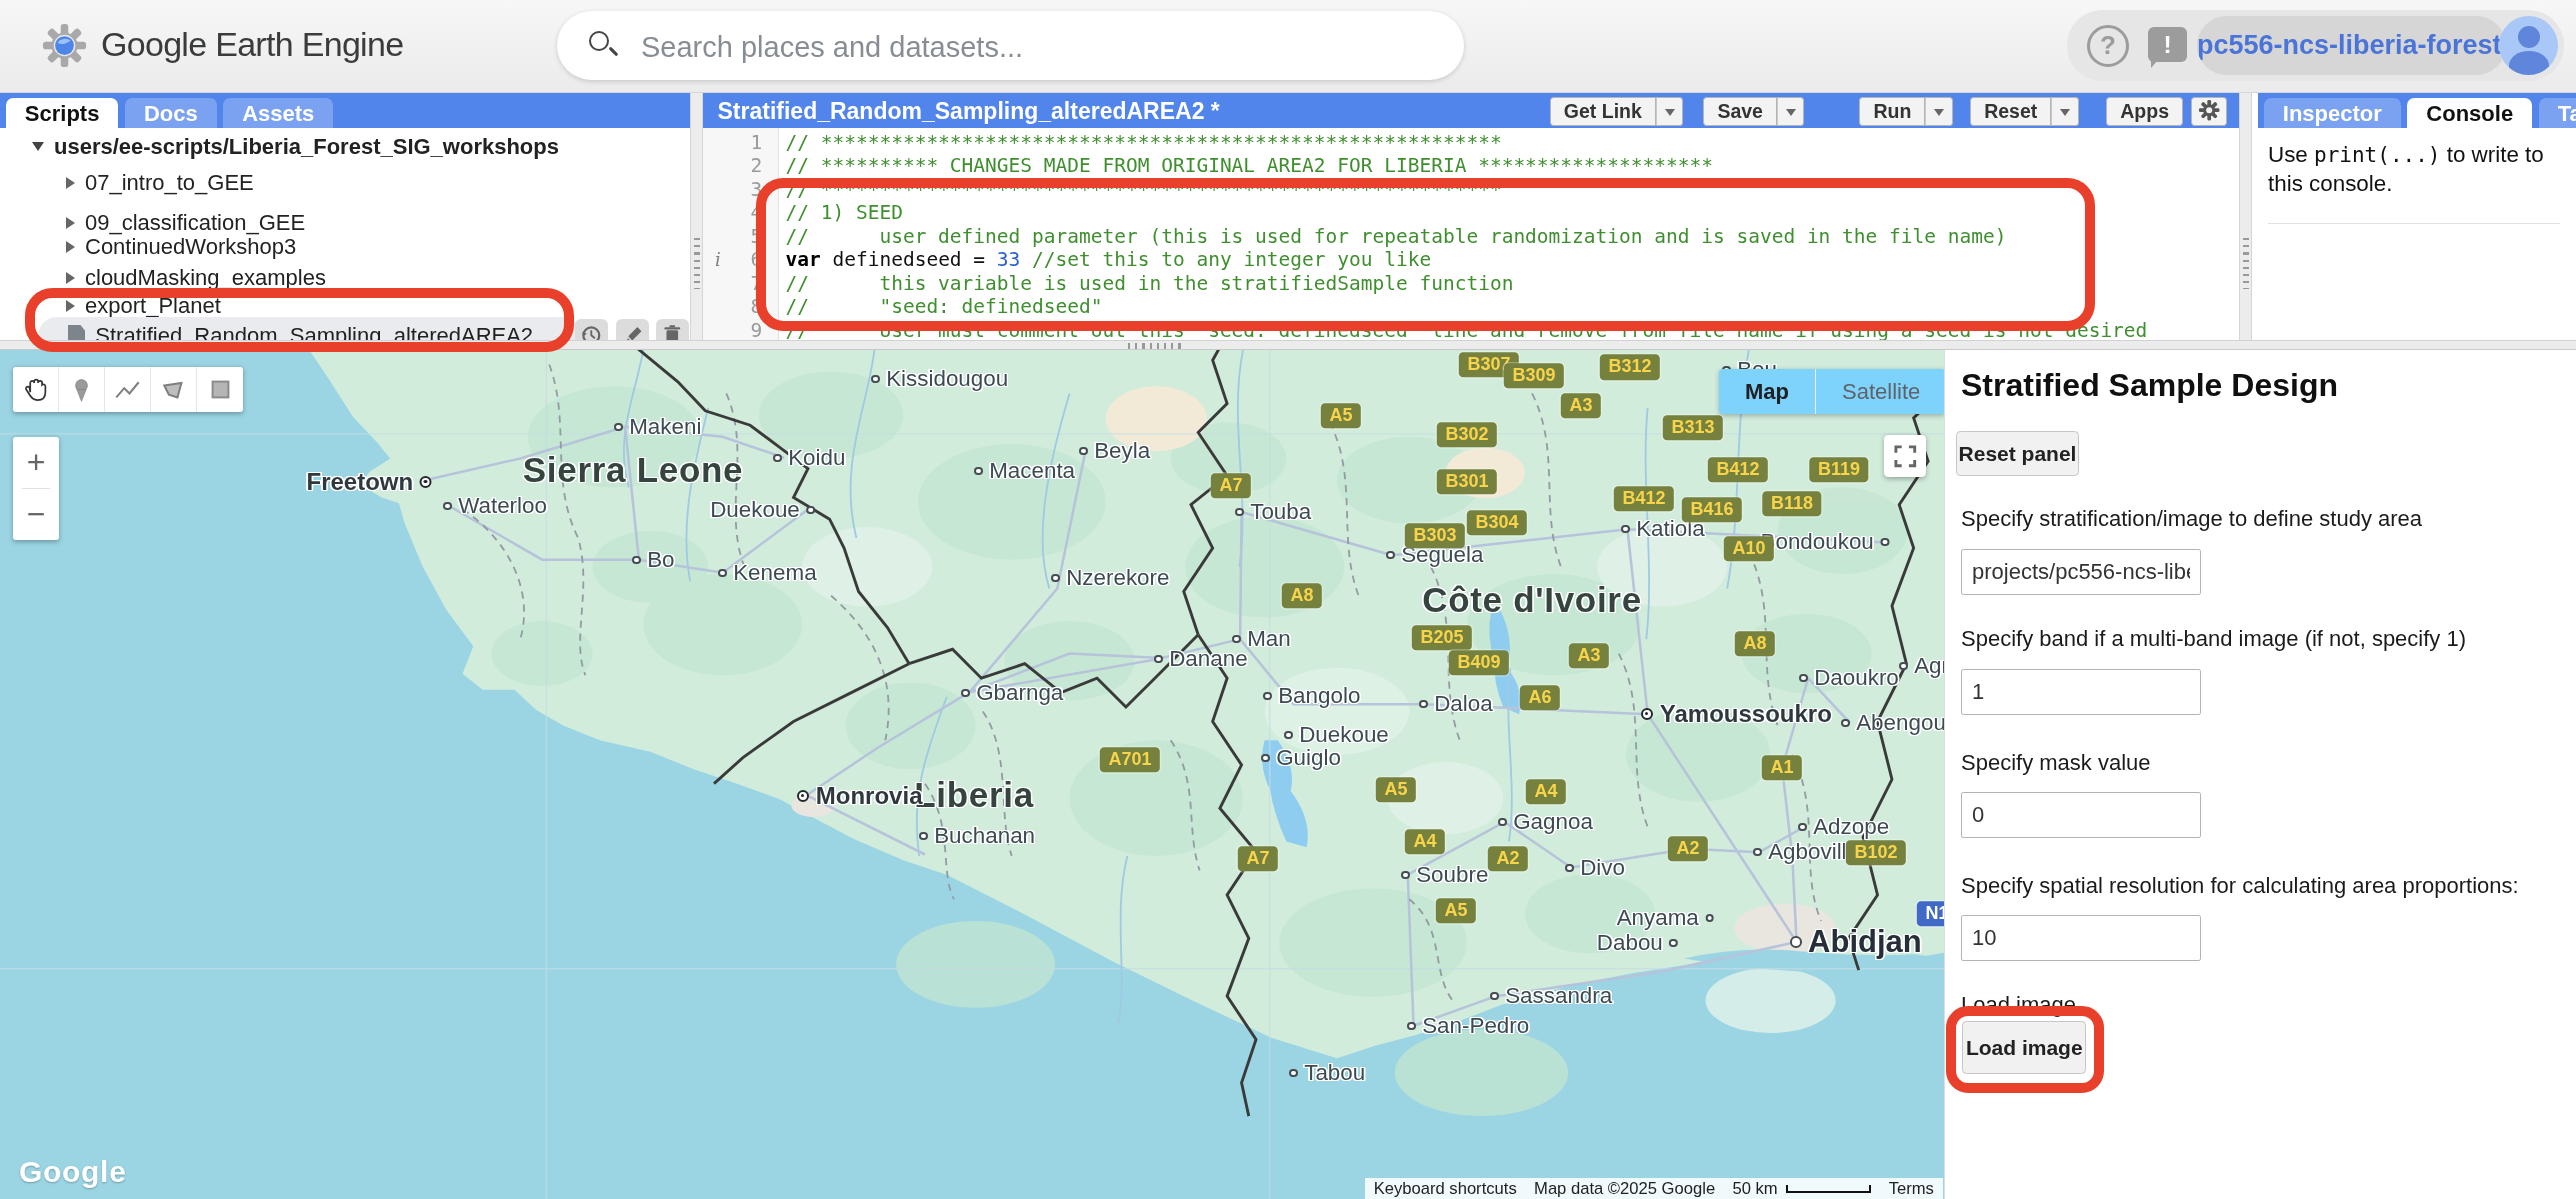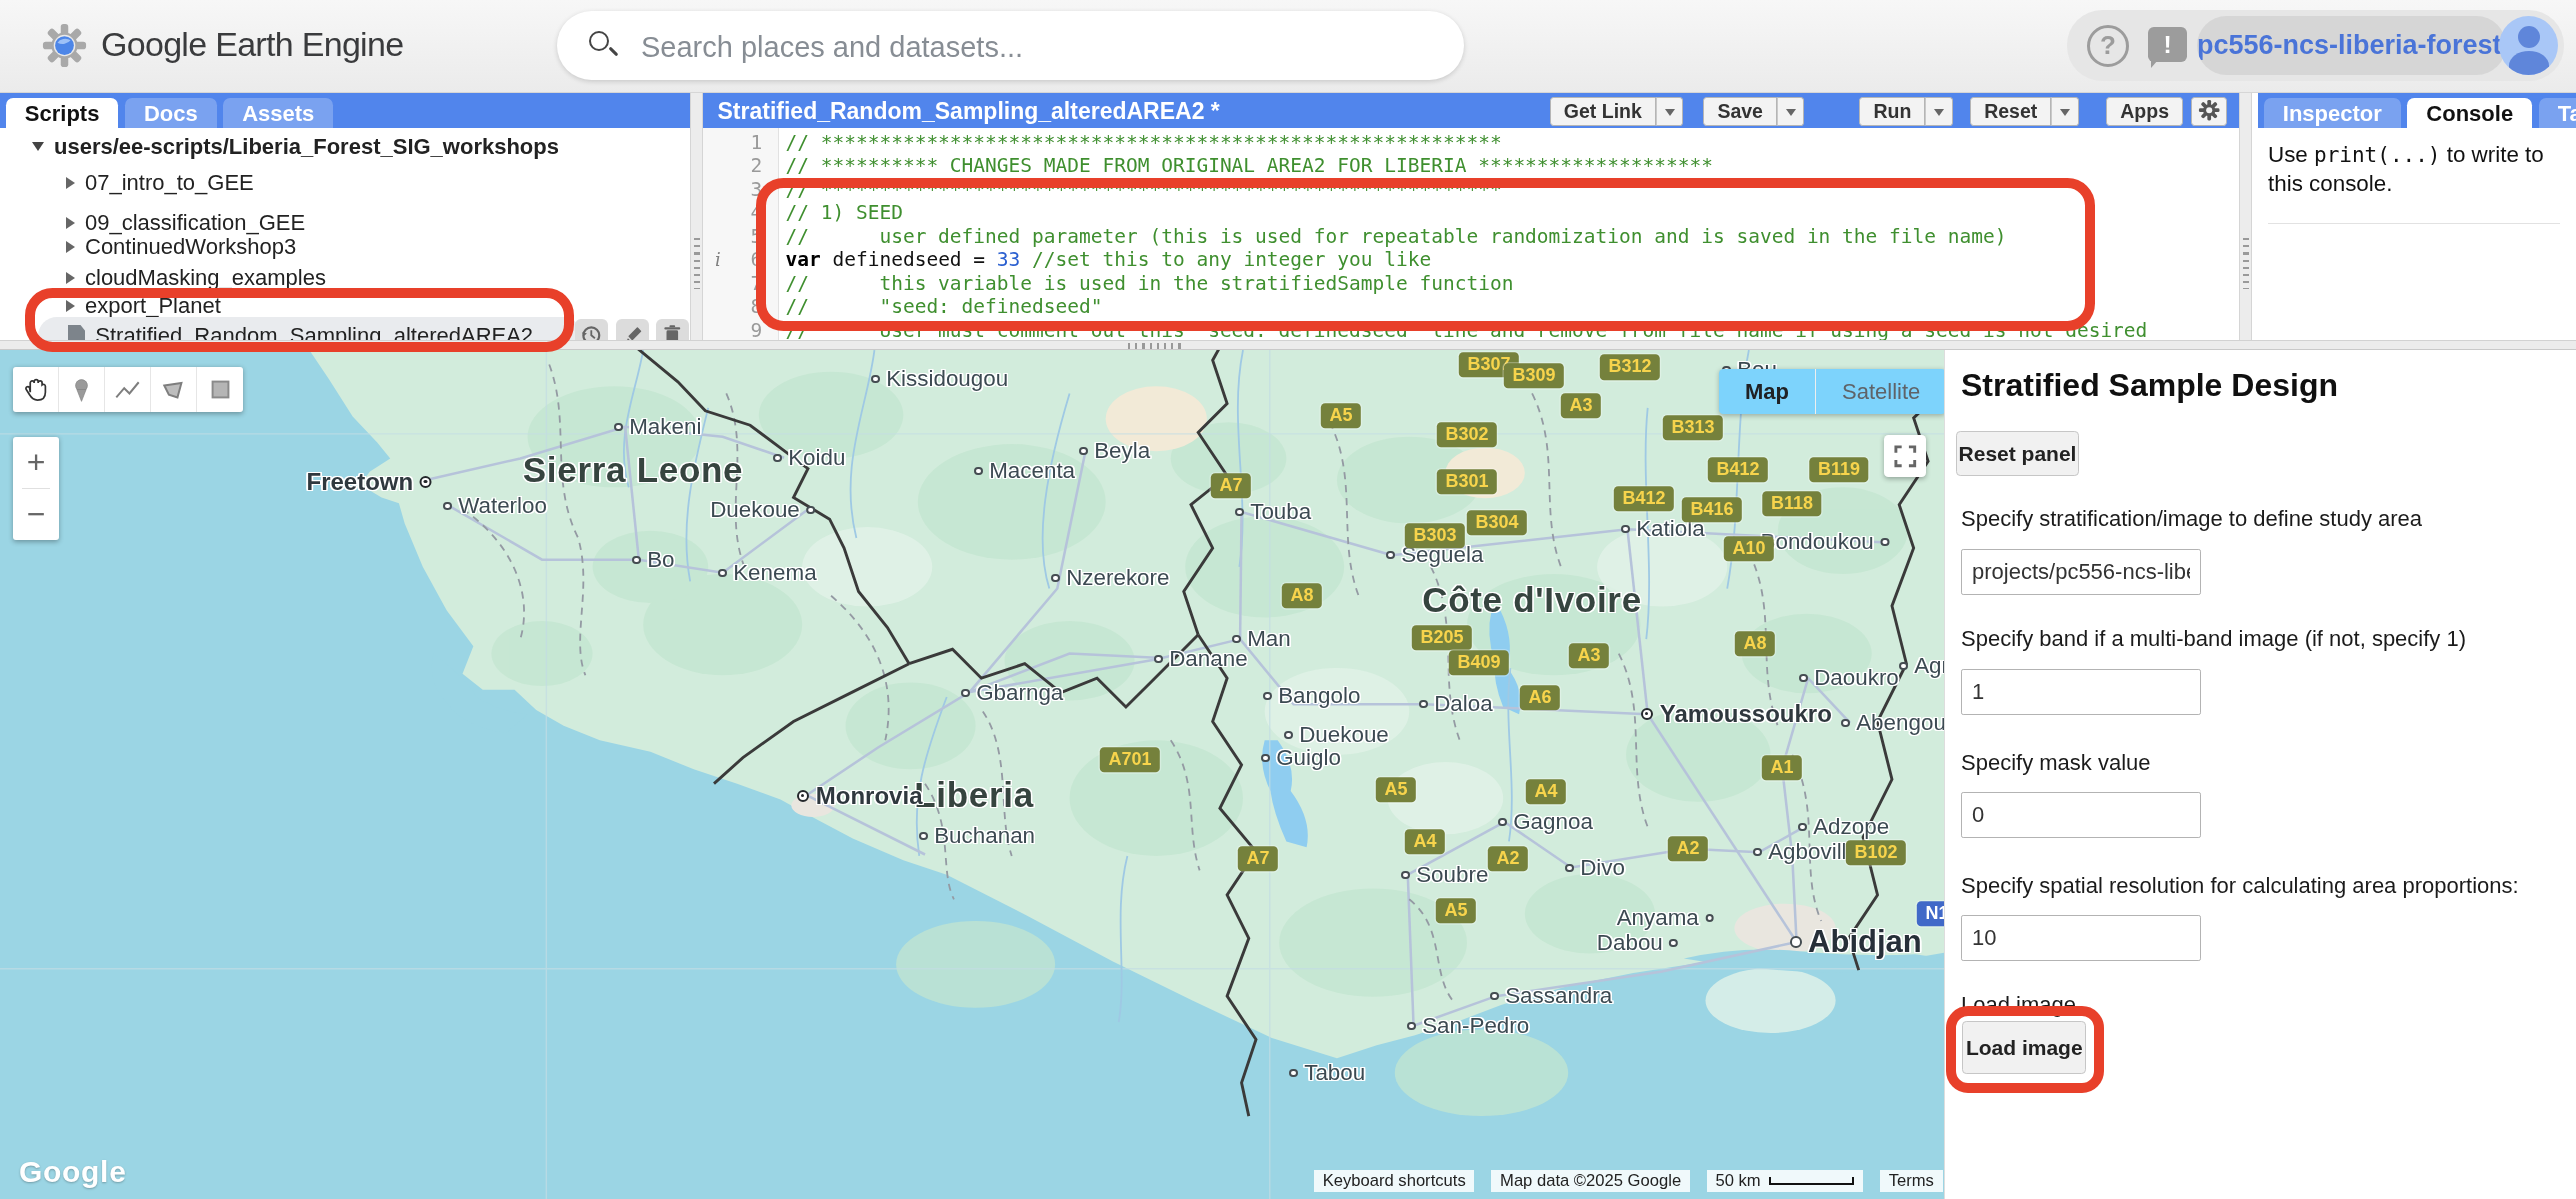--- a/index.html
+++ b/index.html
@@ -98,21 +98,21 @@
   .dt-btn svg{width:29px;height:29px}
   .zoomctl{position:absolute;left:13px;top:87px;width:46px;height:103px;background:#fff;border-radius:2.9px;box-shadow:0 1.4px 5px rgba(0,0,0,.3)}
   .zbtn{width:46px;height:51px;font-size:32px;color:#666;text-align:center;line-height:51px}
   .zdiv{margin:0 8.7px;border-top:1.4px solid #e0e0e0}
   .maptype{position:absolute;left:1719px;top:19px;height:45px;display:flex;background:#7dd3fc;border-radius:4.3px;box-shadow:0 1.4px 5.8px rgba(0,0,0,.25);overflow:hidden}
   .mt-btn{padding:0 26px;font-size:22px;line-height:45px;white-space:nowrap}
   .mt-btn.on{font-weight:bold;color:#202124}
   .mt-btn.off{color:#5f6368;border-left:0.7px solid #eee}
   .fsbtn{position:absolute;left:1884px;top:85px;width:42px;height:42px;background:#fff;border-radius:4.3px;box-shadow:0 1.4px 5px rgba(0,0,0,.3);display:flex;align-items:center;justify-content:center}
   .watermark{position:absolute;left:19px;top:805px;font-size:30px;color:#fff;font-weight:bold;letter-spacing:0.7px;text-shadow:0 0.7px 2.2px rgba(0,0,0,.28)}
-  #map-attr{position:absolute;right:1.4px;bottom:8px;display:flex;gap:17px}
+  #map-attr{position:absolute;right:1.4px;bottom:0;display:flex;gap:0}
   .chip{height:22.4px;background:rgba(255,255,255,.85);font-size:16.6px;line-height:22.4px;padding:0 8.7px;color:#222;white-space:nowrap;display:flex;align-items:center}
   .chip .bar{display:inline-block;width:85px;height:8px;border:2.2px solid #111;border-top:none;margin-left:8.7px}
 
   
   #design-panel{position:absolute;left:1944px;top:350px;width:632px;height:850px;background:#fff;border-left:0.7px solid #ddd}
   .dp-title{position:absolute;left:16px;top:17.3px;font-size:32px;font-weight:bold;color:#101010;white-space:nowrap}
   .dp-btn{position:absolute;background:#f1f1f1;border:1.4px solid #c6c6c6;border-radius:4.3px;font-weight:bold;font-size:21px;color:#222;font-family:"Liberation Sans",sans-serif}
   #reset-btn{left:11px;top:81px;width:123px;height:45px}
   #load-btn{left:17.3px;top:671px;width:124px;height:53px}
   .dp-label{position:absolute;left:16px;font-size:22px;color:#1b1b1b;white-space:nowrap}

